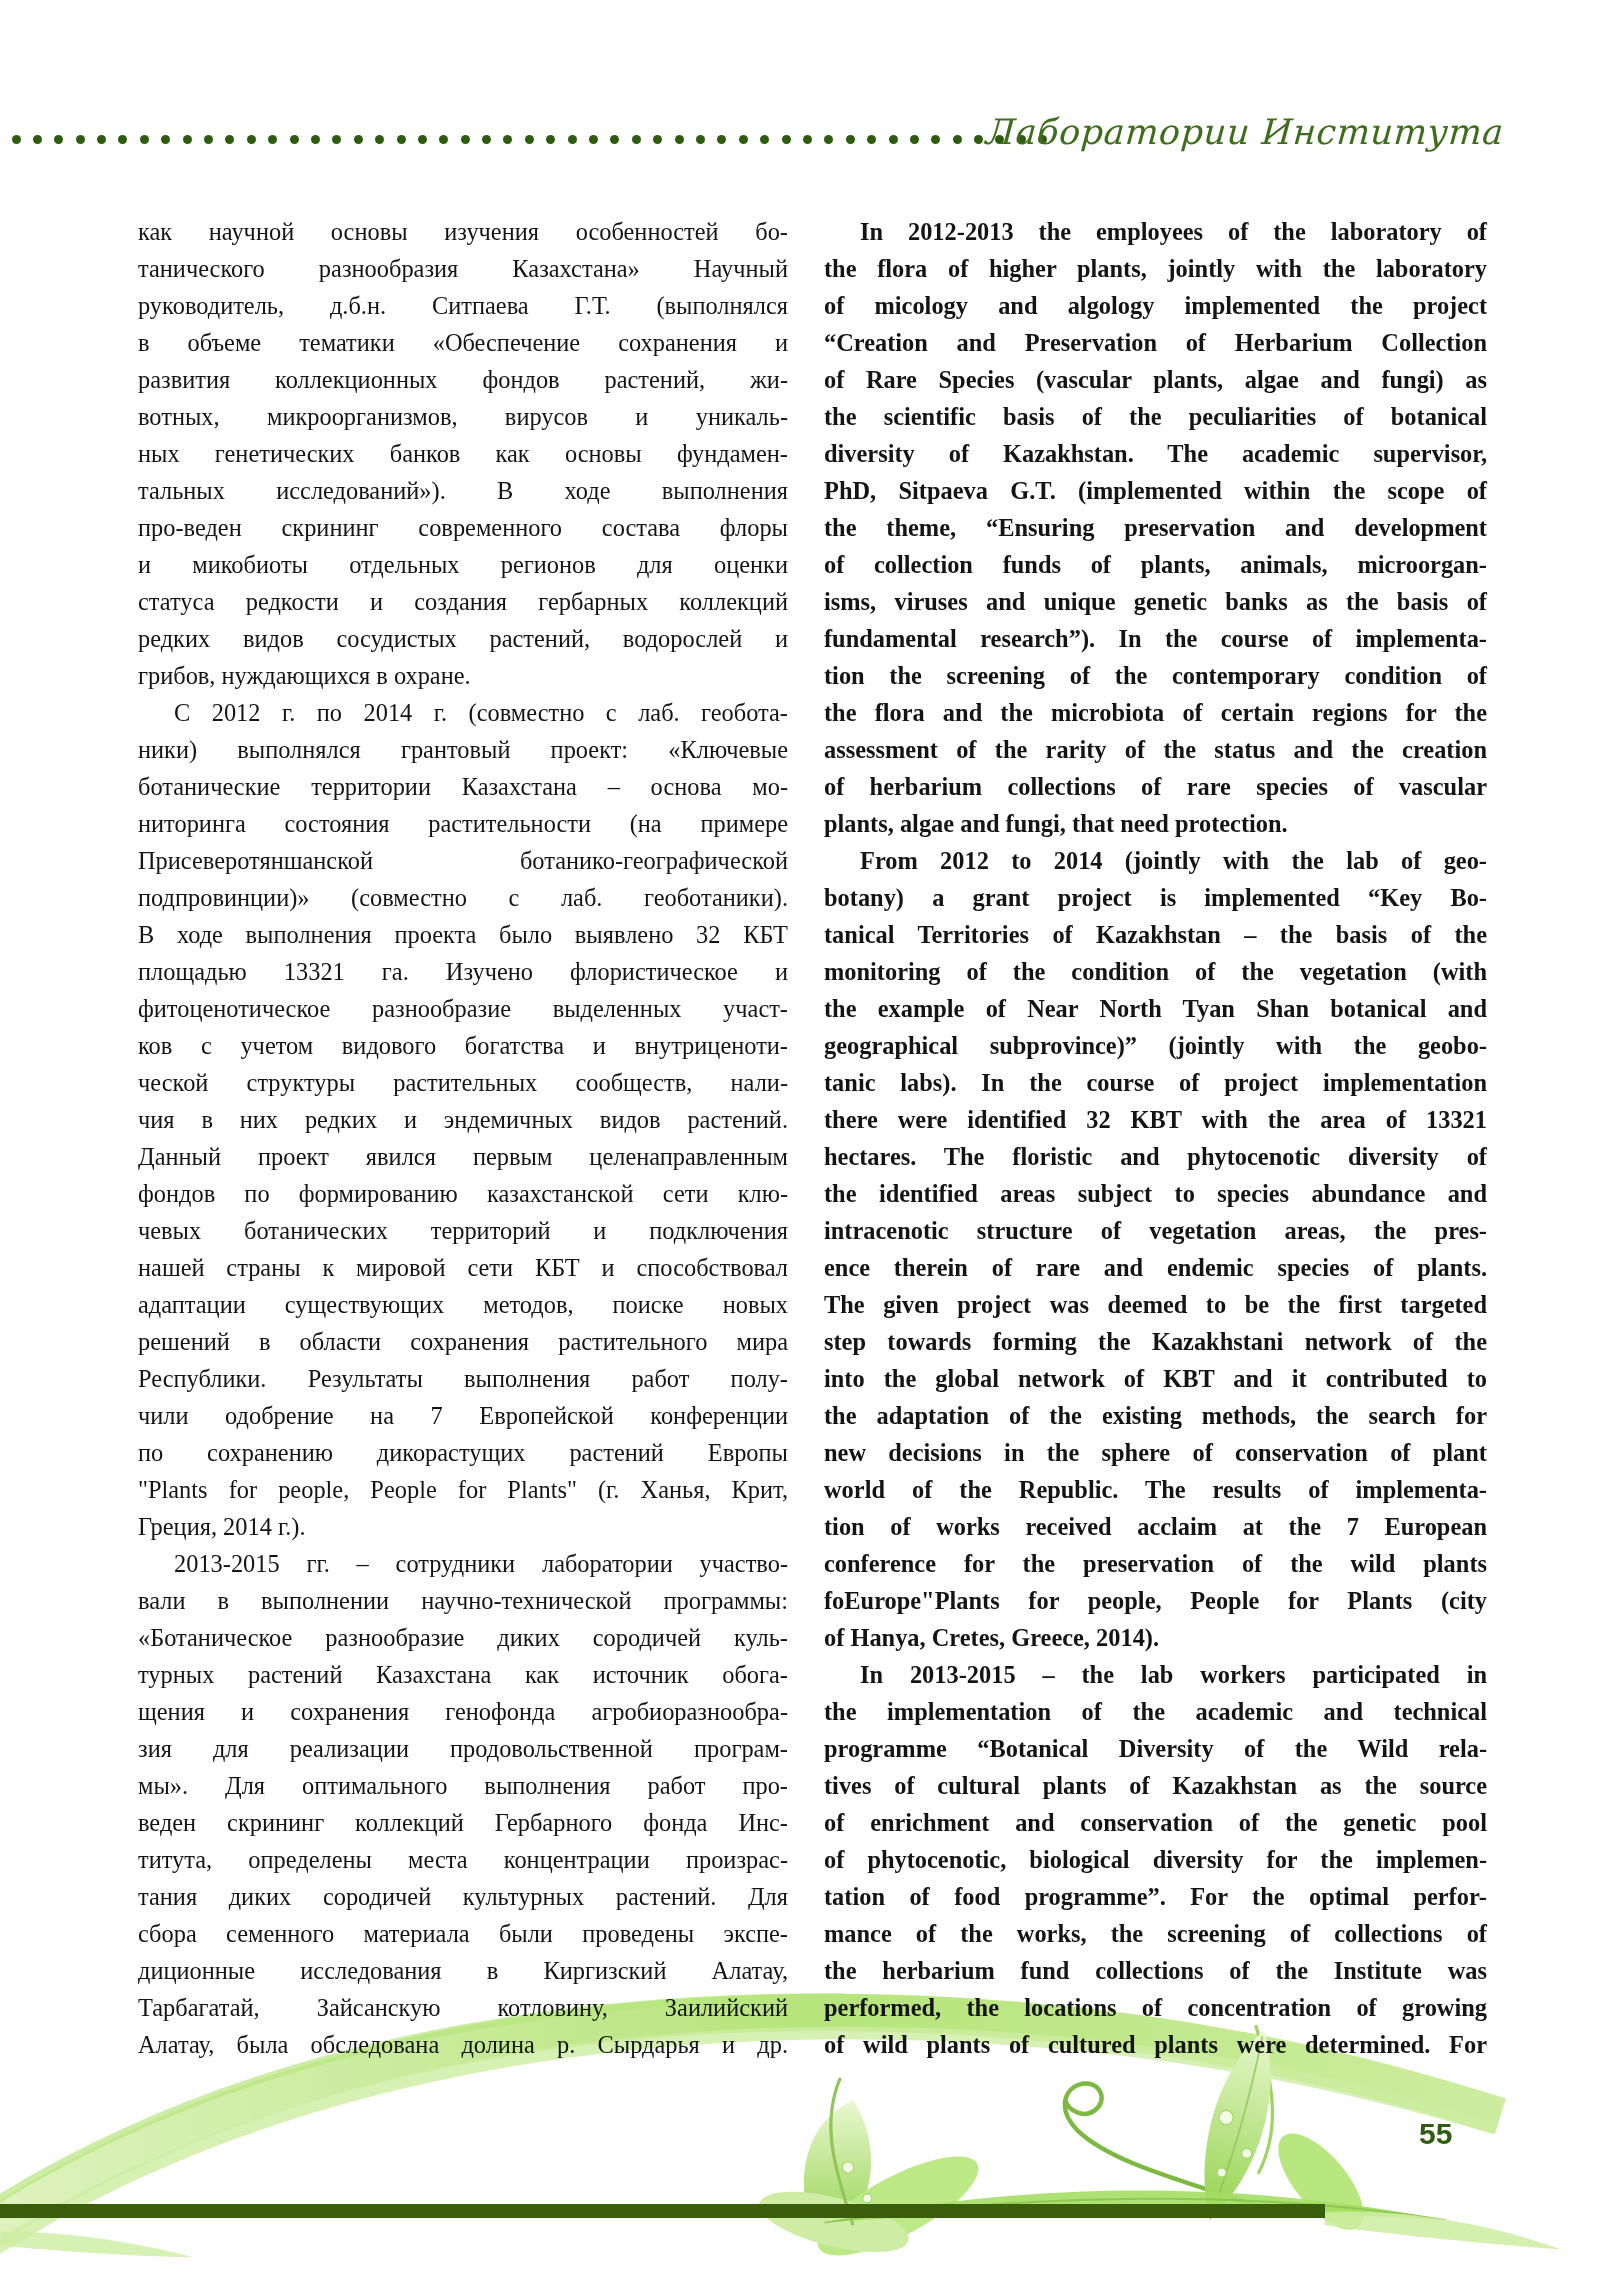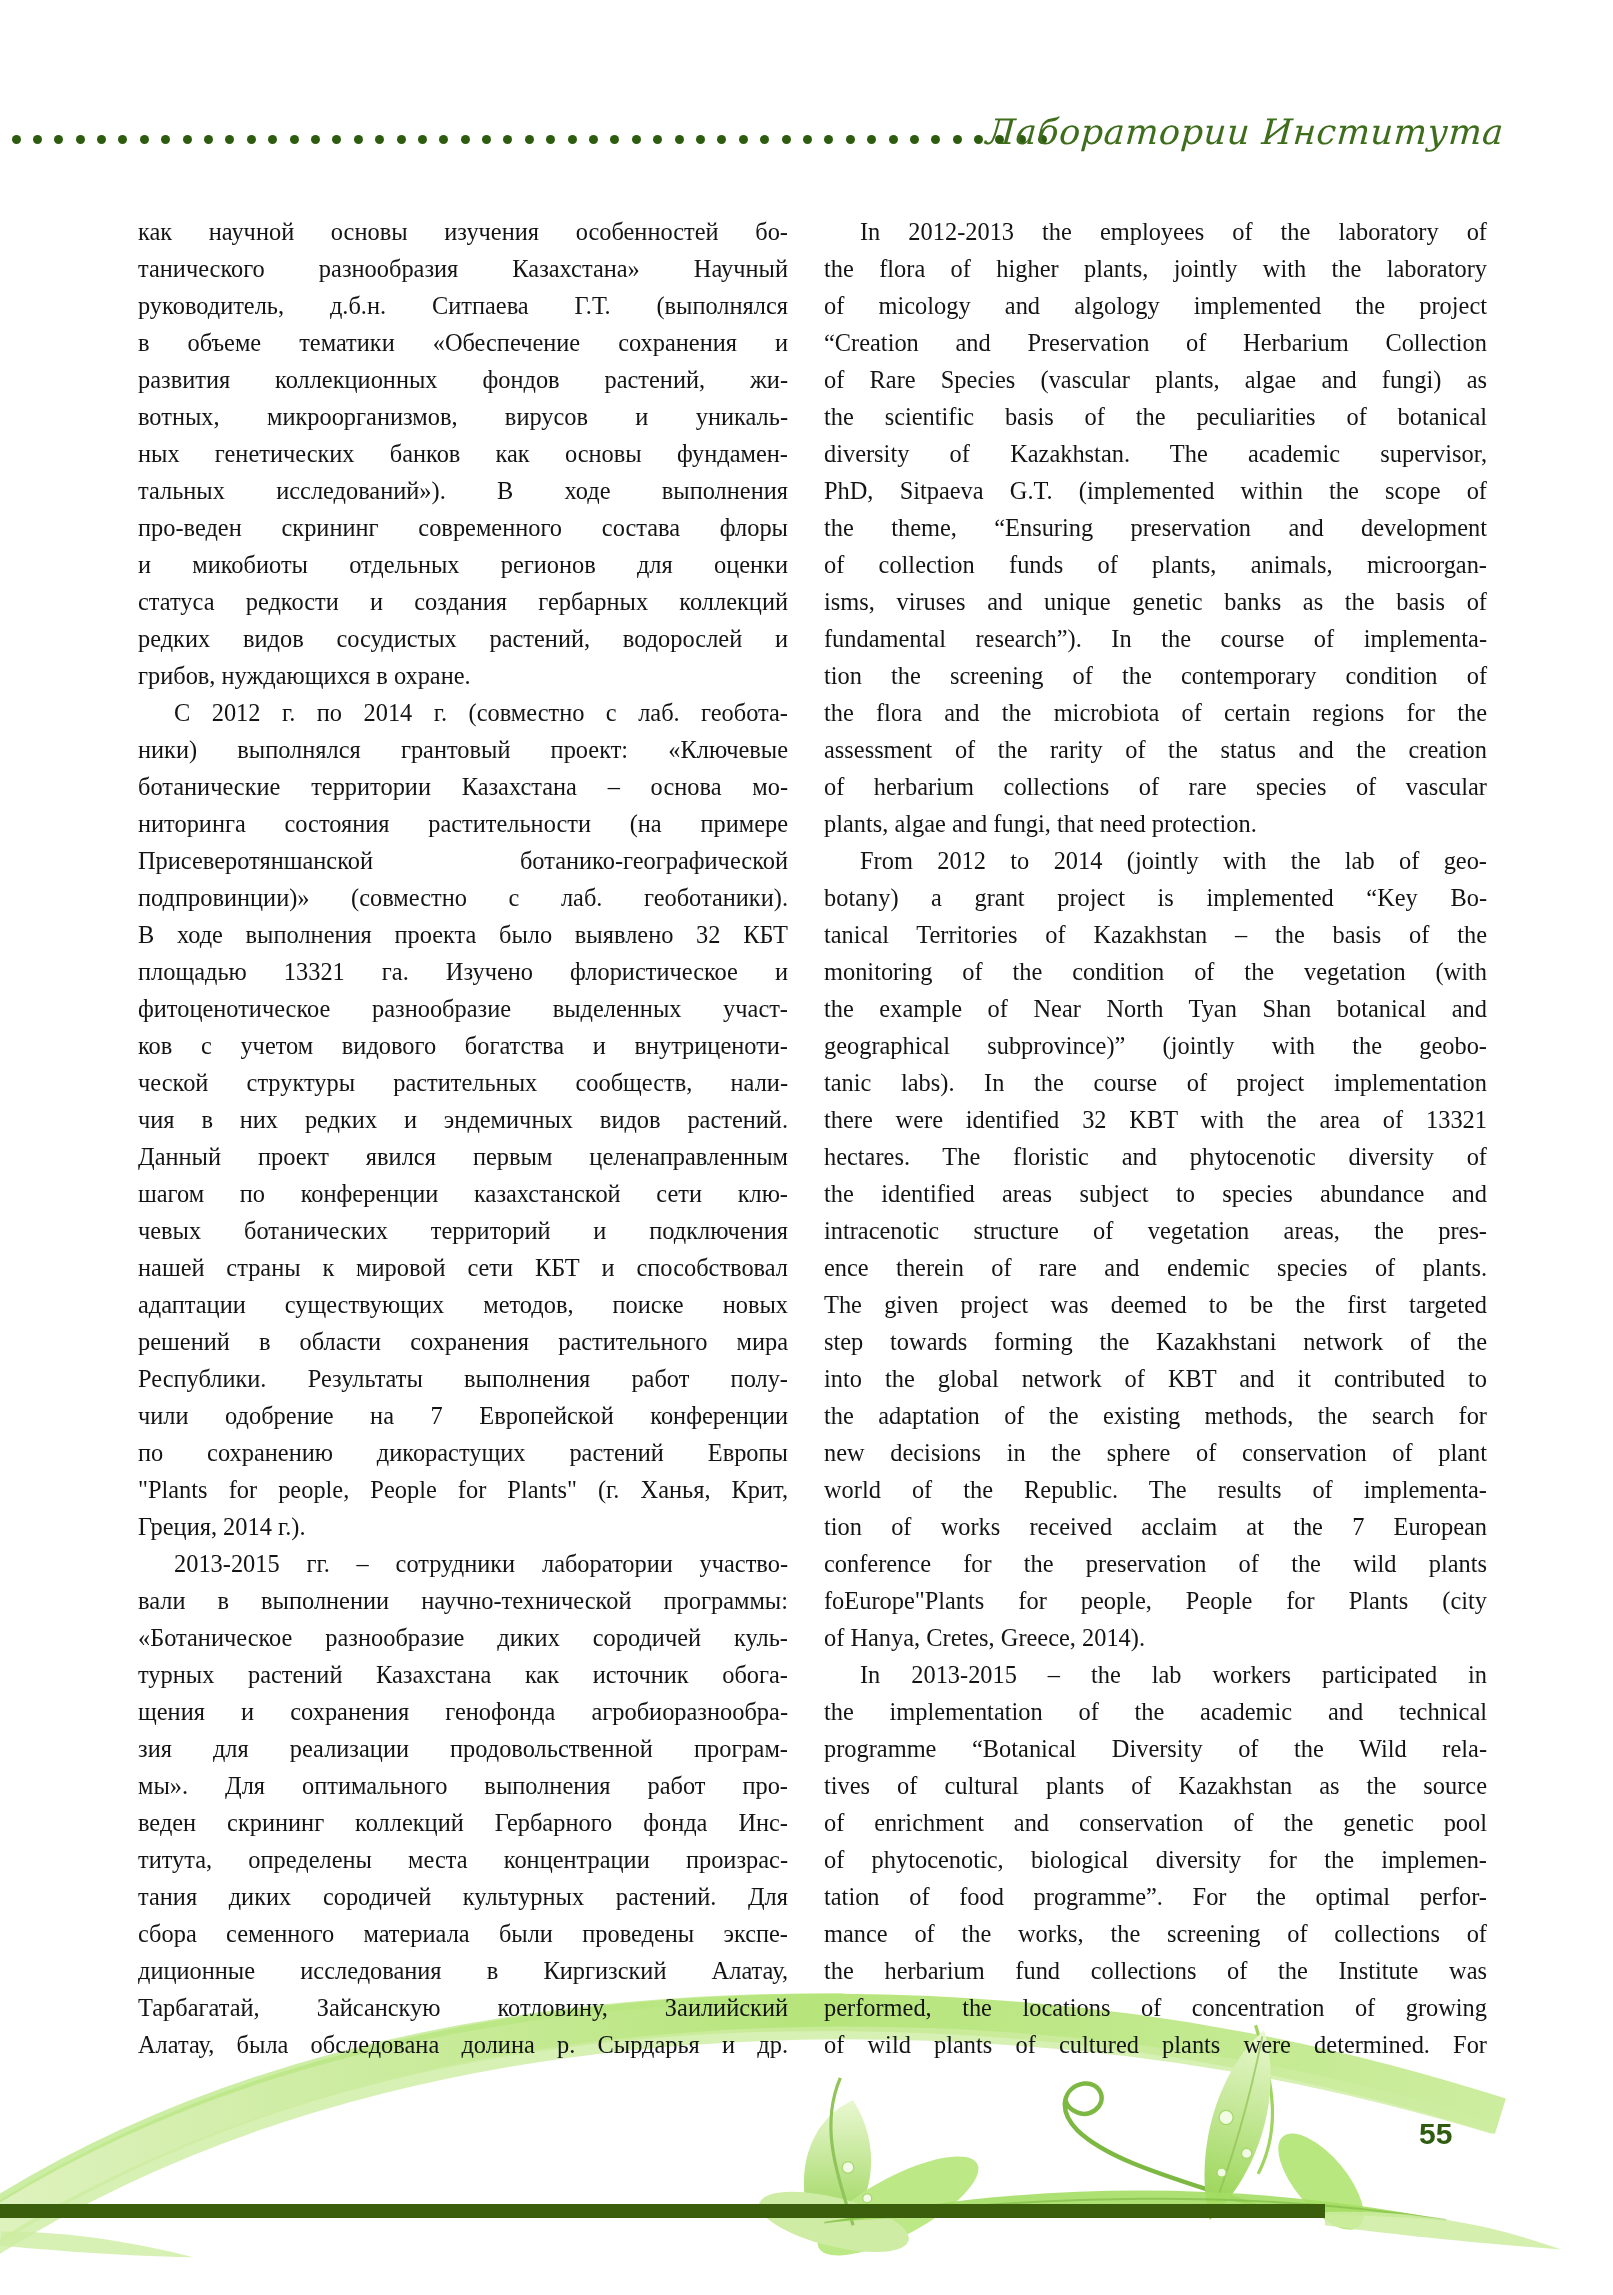--- a/index.html
+++ b/index.html
@@ -18,21 +18,21 @@
   .header-title{
     position:absolute;top:113px;right:110px;z-index:3;
     font-family:"DejaVu Serif", serif;font-style:italic;font-weight:500;
     font-size:35px;line-height:1.1;color:#3e6d1c;letter-spacing:0.6px;
     transform:skewX(-4deg);
   }
 
   
   .col{position:absolute;top:213px;z-index:3;font-size:24.4px;}
   .col-left{left:138px;width:650px;line-height:37px;}
-  .col-right{left:824px;width:663px;line-height:37px;}
+  .col-right{left:824px;width:663px;line-height:37px;font-weight:bold;}
   .line{text-align:justify;text-align-last:justify;white-space:normal;}
   .line.endline{text-align-last:auto;}
   .line.indent{text-indent:36px;}
 
   
   .footer-bar{
     position:absolute;left:0;top:2204px;width:1325px;height:14px;
     background:#3a5e0c;z-index:2;
   }
   .page-number{
@@ -120,21 +120,21 @@
       <div class="line">ниторинга состояния растительности (на примере</div>
       <div class="line">Присеверотяншанской ботанико-географической</div>
       <div class="line">подпровинции)» (совместно с лаб. геоботаники).</div>
       <div class="line">В ходе выполнения проекта было выявлено 32 КБТ</div>
       <div class="line">площадью 13321 га. Изучено флористическое и</div>
       <div class="line">фитоценотическое разнообразие выделенных участ-</div>
       <div class="line">ков с учетом видового богатства и внутриценоти-</div>
       <div class="line">ческой структуры растительных сообществ, нали-</div>
       <div class="line">чия в них редких и эндемичных видов растений.</div>
       <div class="line">Данный проект явился первым целенаправленным</div>
-      <div class="line">шагом по конференции казахстанской сети клю-</div>
+      <div class="line">фондов по формированию казахстанской сети клю-</div>
       <div class="line">чевых ботанических территорий и подключения</div>
       <div class="line">нашей страны к мировой сети КБТ и способствовал</div>
       <div class="line">адаптации существующих методов, поиске новых</div>
       <div class="line">решений в области сохранения растительного мира</div>
       <div class="line">Республики. Результаты выполнения работ полу-</div>
       <div class="line">чили одобрение на 7 Европейской конференции</div>
       <div class="line">по сохранению дикорастущих растений Европы</div>
       <div class="line">"Plants for people, People for Plants" (г. Ханья, Крит,</div>
       <div class="line endline">Греция, 2014 г.).</div>
       <div class="line indent">2013-2015 гг. – сотрудники лаборатории участво-</div>

